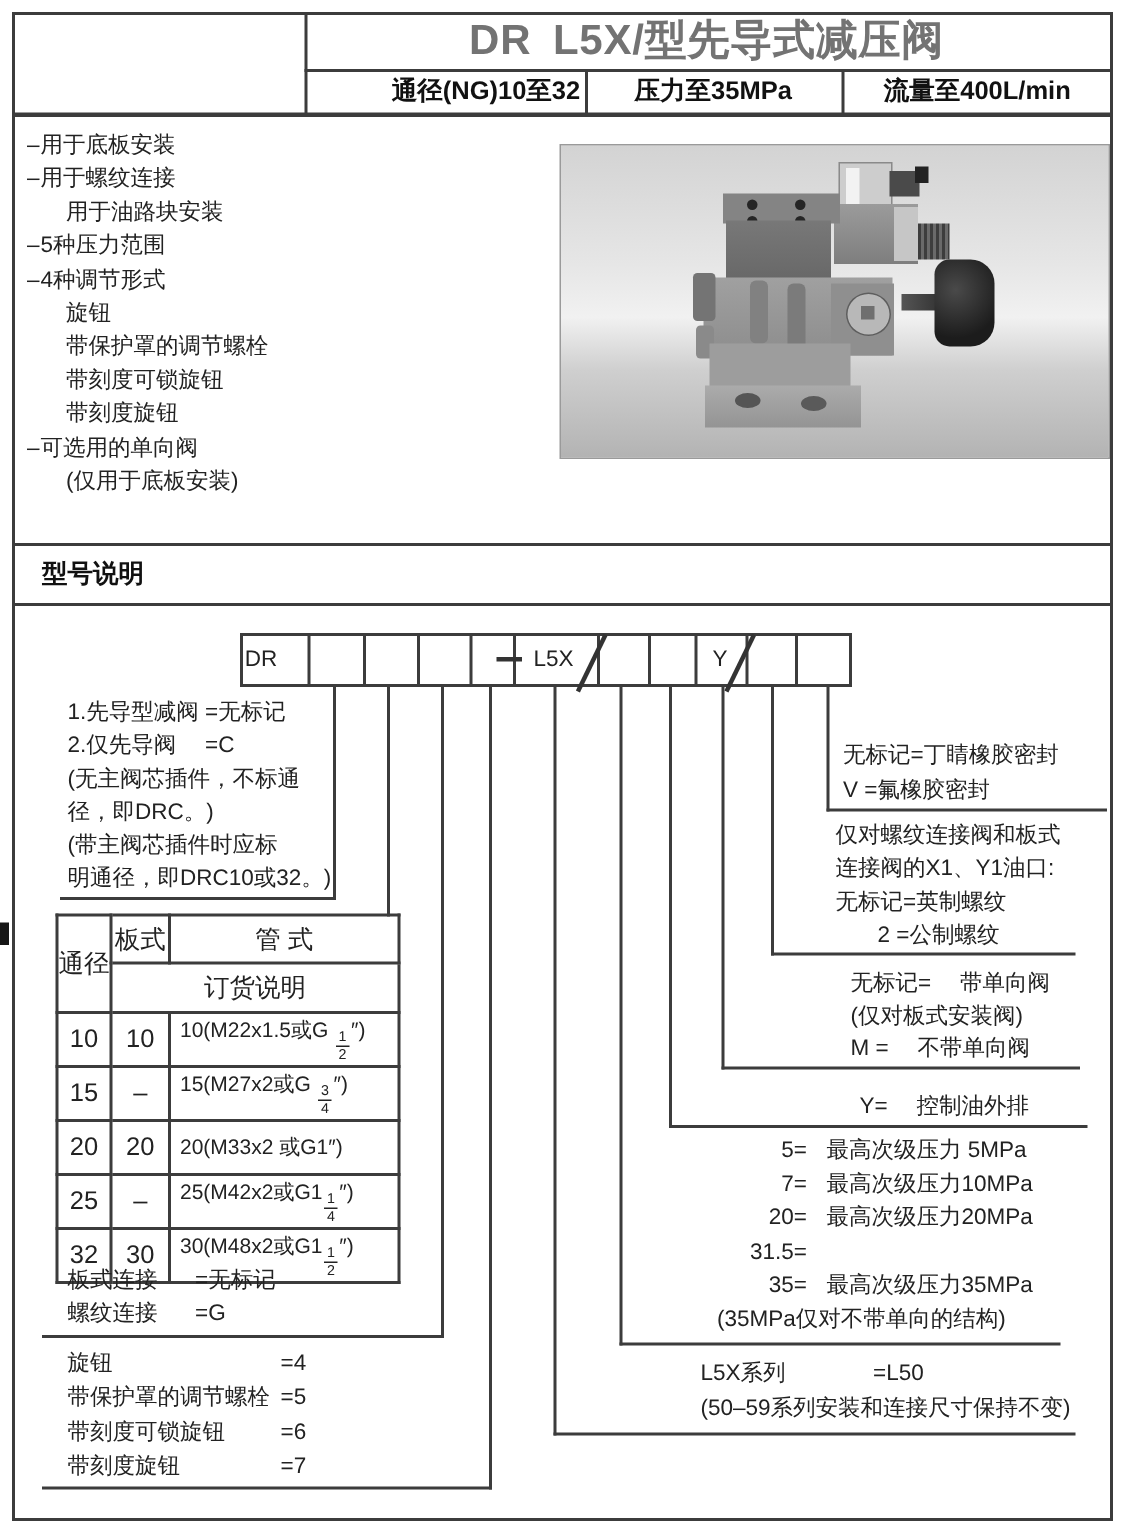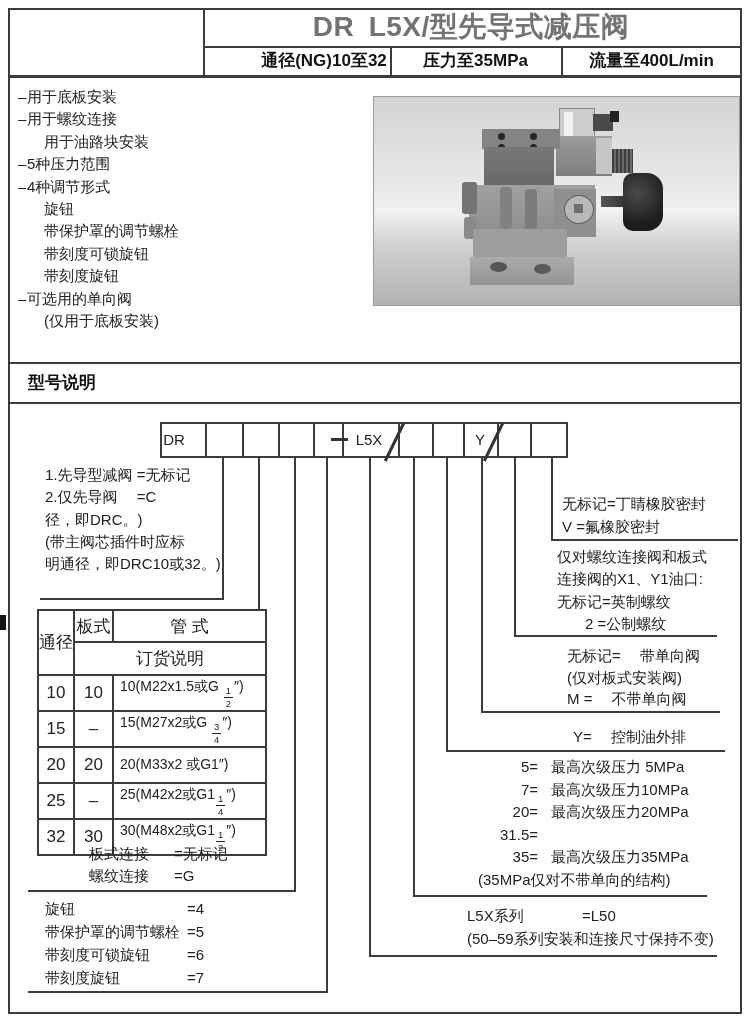--- a/index.html
+++ b/index.html
@@ -141,20 +141,21 @@
   <div class="hl" style="left:369px;top:955px;width:348px;"></div>
   <div class="hl" style="left:413px;top:895px;width:294px;"></div>
   <div class="hl" style="left:446px;top:750px;width:279px;"></div>
   <div class="hl" style="left:481px;top:711px;width:239px;"></div>
   <div class="hl" style="left:514px;top:635px;width:203px;"></div>
   <div class="hl" style="left:551px;top:539px;width:187px;"></div>
 
   <div style="position:absolute;left:45px;top:464px;line-height:22.3px;">
     <div class="note-line">1.先导型减阀 =无标记</div>
     <div class="note-line">2.仅先导阀　 =C</div>
+    <div class="note-line">(无主阀芯插件，不标通</div>
     <div class="note-line">径，即DRC。)</div>
     <div class="note-line">(带主阀芯插件时应标</div>
     <div class="note-line">明通径，即DRC10或32。)</div>
   </div>
 
   <table class="sz">
     <tbody>
         <tr>
       <td rowspan="2" style="width:33px;height:61px;">通径</td>
       <td style="width:37px;height:30px;">板式</td>
@@ -196,21 +197,21 @@
       <td style="height:34px;">32</td>
       <td>30</td>
       <td class="pipe"><span>30(M48x2或G1</span><span class="frac">
               <span class="fnum">1</span>
               <span class="fden">2</span>
             </span><span>″)</span></td>
     </tr>
   </tbody>
     </table>
 
-  <div style="position:absolute;left:45px;top:843px;line-height:22px;margin-left:44px;">
+  <div style="position:absolute;left:45px;top:843px;line-height:22px;">
     <div class="pair"><span style="width:85px;">板式连接</span><span>=无标记</span></div>
     <div class="pair"><span style="width:85px;">螺纹连接</span><span>=G</span></div>
   </div>
 
   <div style="position:absolute;left:45px;top:897px;line-height:23px;">
     <div class="pair"><span style="width:142px;">旋钮</span><span>=4</span></div>
     <div class="pair"><span style="width:142px;">带保护罩的调节螺栓</span><span>=5</span></div>
     <div class="pair"><span style="width:142px;">带刻度可锁旋钮</span><span>=6</span></div>
     <div class="pair"><span style="width:142px;">带刻度旋钮</span><span>=7</span></div>
   </div>

